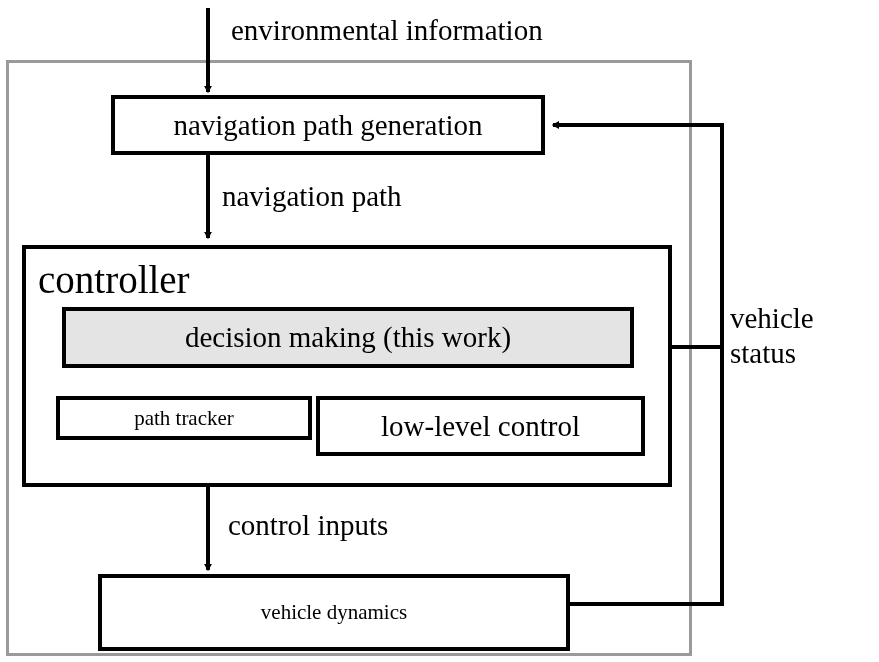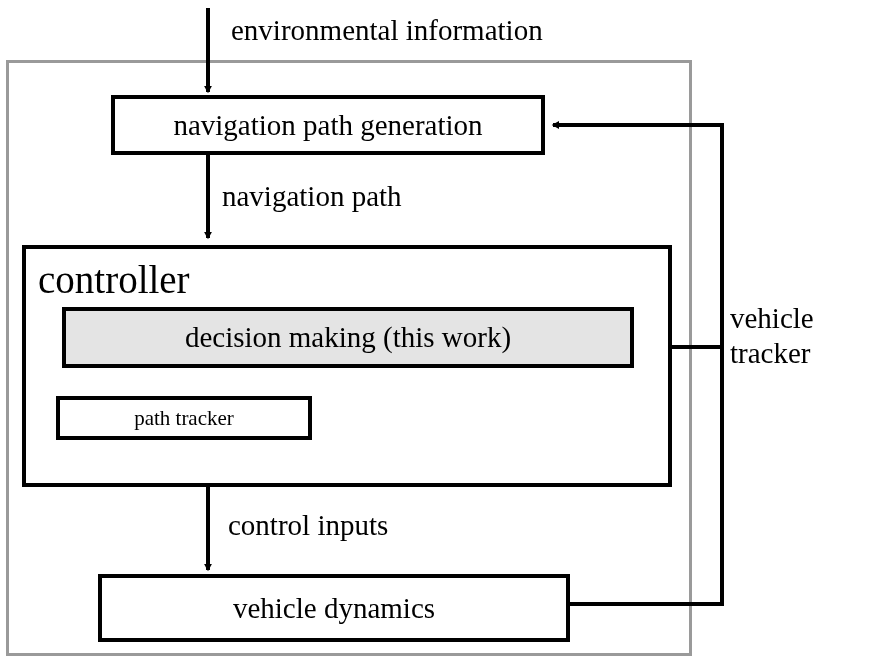--- a/index.html
+++ b/index.html
@@ -92,21 +92,22 @@
   <div class="lbl" style="left:222px; top:180px; font-size:29px;">navigation path</div>
 
   <div class="ctrl-frame" style="left:22px; top:245px; width:650px; height:242px;"></div>
 
   <div class="lbl" style="left:38px; top:252px; font-size:39px;margin-top:6px;">controller</div>
 
   <div class="box shaded" style="left:62px; top:307px; width:572px; height:61px; font-size:29px;">decision making (this work)</div>
 
   <div class="box" style="left:56px; top:396px; width:256px; height:44px; font-size:21px;">path tracker</div>
 
+  <div class="box" style="left:316px; top:396px; width:329px; height:60px; font-size:29px;">low-level control</div>
 
   <div class="lbl" style="left:228px; top:509px; font-size:29px;">control inputs</div>
 
-  <div class="box" style="left:98px; top:574px; width:472px; height:68px; font-size:29px;">vehicle dynamics</div>
+  <div class="box" style="left:98px; top:574px; width:472px; height:77px; font-size:21px;">vehicle dynamics</div>
 
   <div class="lbl" style="left:730px; top:302px; font-size:29px;">vehicle</div>
-  <div class="lbl" style="left:730px; top:337px; font-size:29px;">tracker</div>
+  <div class="lbl" style="left:730px; top:337px; font-size:29px;">status</div>
 
 </div>
 
 </body></html>

